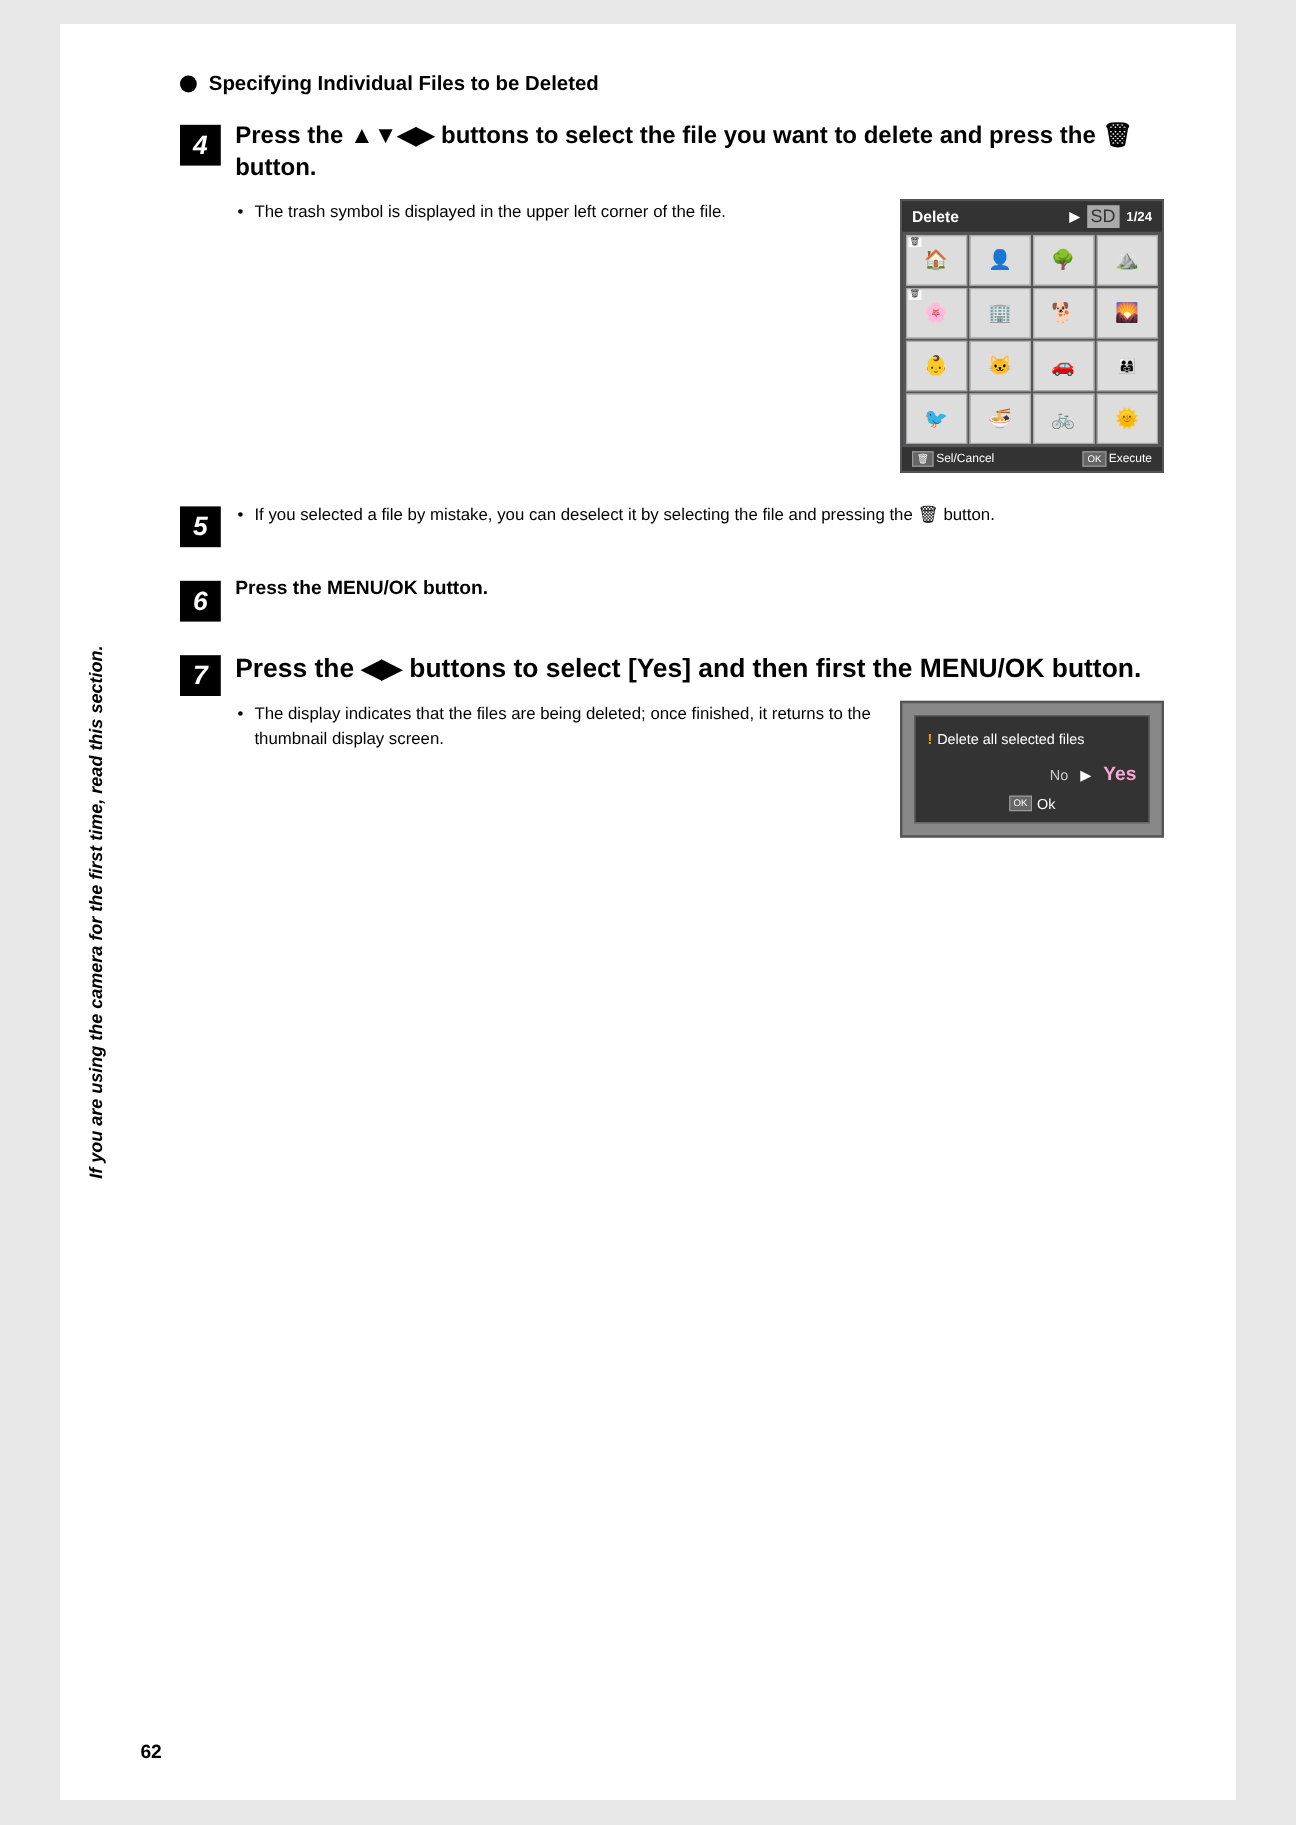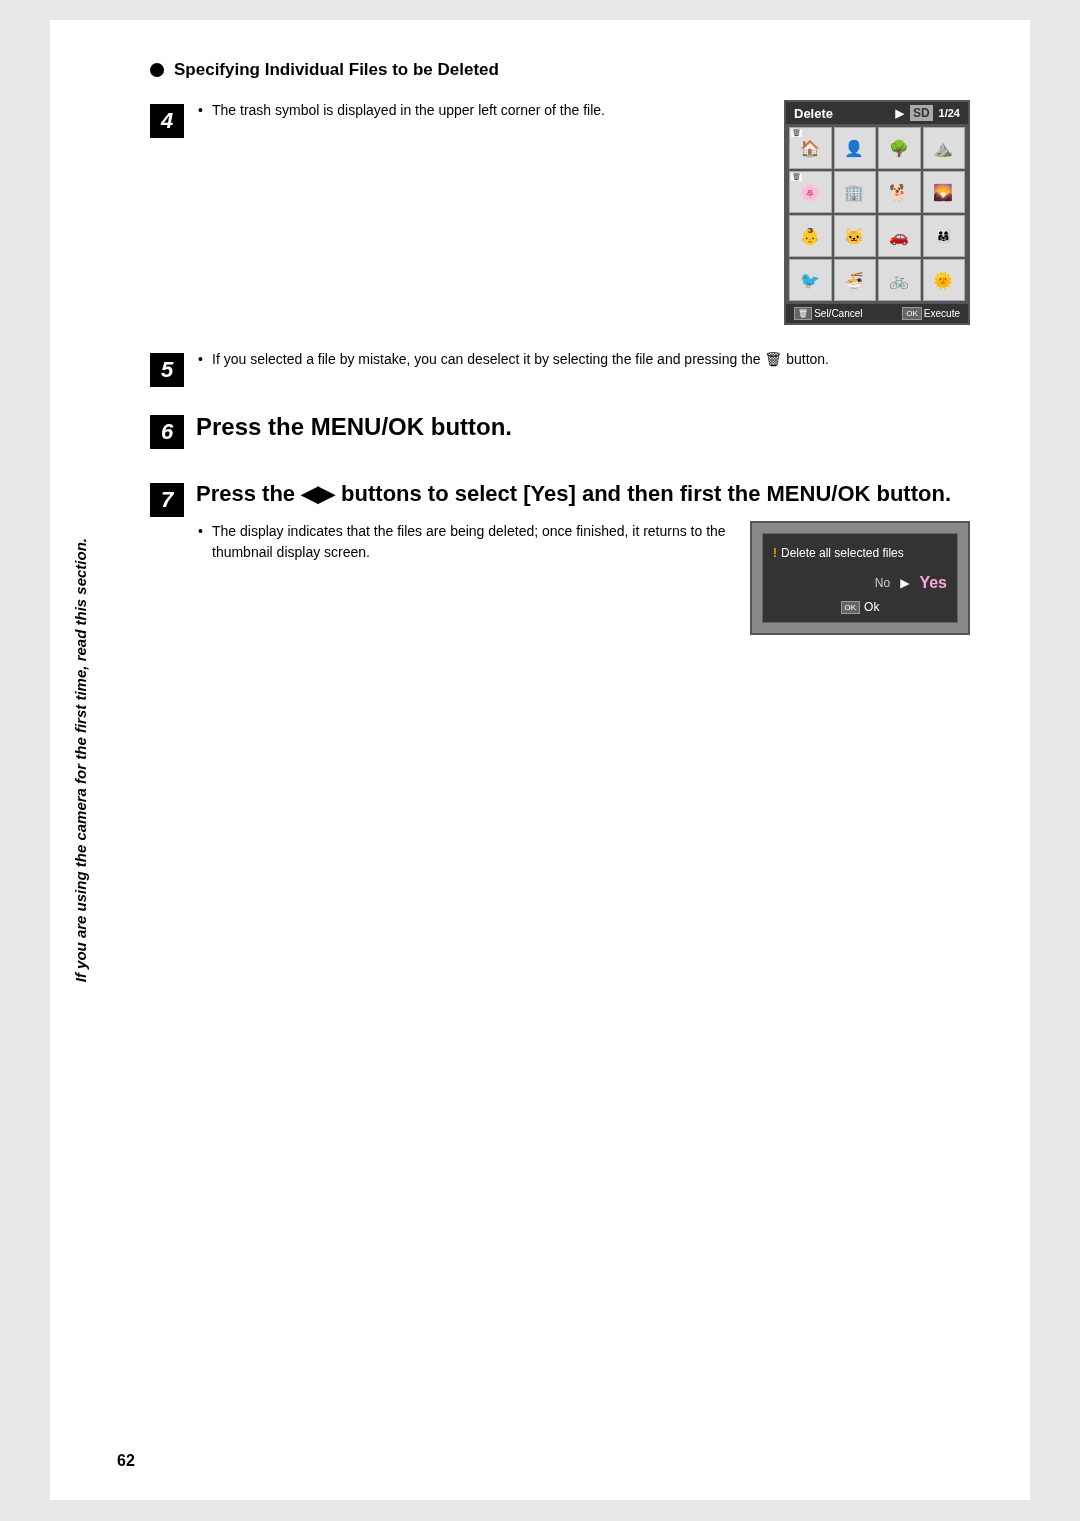--- a/index.html
+++ b/index.html
@@ -70,21 +70,21 @@
       font-weight: bold;
       color: #000;
     }
 
     .step-content {
       flex: 1;
     }
 
     
     .camera-screen-delete {
-      width: 186px;
+      width: 220px;
       background: #0f172a;
       border: 2px solid #555;
       flex-shrink: 0;
     }
 
     .camera-header {
       background: #333;
       color: #fff;
       display: flex;
       align-items: center;
@@ -104,22 +104,22 @@
       align-items: center;
       gap: 6px;
       font-size: 11px;
       color: #fff;
     }
 
     .sd-icon {
       background: #aaa;
       color: #333;
       padding: 1px 3px;
-      font-size: 12px;
-      font-weight: bold;
+      font-size: 15px;
+      font-weight: normal;
       text-align: center;
     }
 
     .camera-footer {
       background: #333;
       color: #fff;
       display: flex;
       align-items: center;
       justify-content: space-between;
       padding: 3px 8px;
@@ -375,20 +375,23 @@
   <div class="content">
 
     <div class="section-heading">
       <div class="bullet-circle"></div>
       <span class="section-heading-text">Specifying Individual Files to be Deleted</span>
     </div>
 
     <div class="step-row">
       <div class="step-num-box">4</div>
       <div class="step-content">
+        <div class="bold-title">
+          Press the ▲▼◀▶ buttons to select the file you want to delete and press the 🗑 button.
+        </div>
         <div style="display:flex; align-items:flex-start;">
           <div class="sub-bullet" style="flex:1;">The trash symbol is displayed in the upper left corner of the file.</div>
 
           <div class="camera-screen-delete">
             <div class="camera-header">
               <span class="camera-header-left">Delete</span>
               <div class="camera-header-icons">
                 <span>▶</span>
                 <span class="sd-icon">SD</span>
                 <span>1/24</span>
@@ -436,21 +439,21 @@
       <div class="step-content">
         <div class="sub-bullet">
           If you selected a file by mistake, you can deselect it by selecting the file and pressing the 🗑 button.
         </div>
       </div>
     </div>
 
     <div class="step-row">
       <div class="step-num-box">6</div>
       <div class="step-content">
-        <div class="bold-title step6-title" style="font-size:24px;">
+        <div class="bold-title step6-title" style="font-size:16px;">
           Press the MENU/OK button.
         </div>
       </div>
     </div>
 
     <div class="step-row">
       <div class="step-num-box">7</div>
       <div class="step-content">
         <div class="bold-title" style="font-size:22px;">
           Press the ◀▶ buttons to select [Yes] and then first the MENU/OK button.

